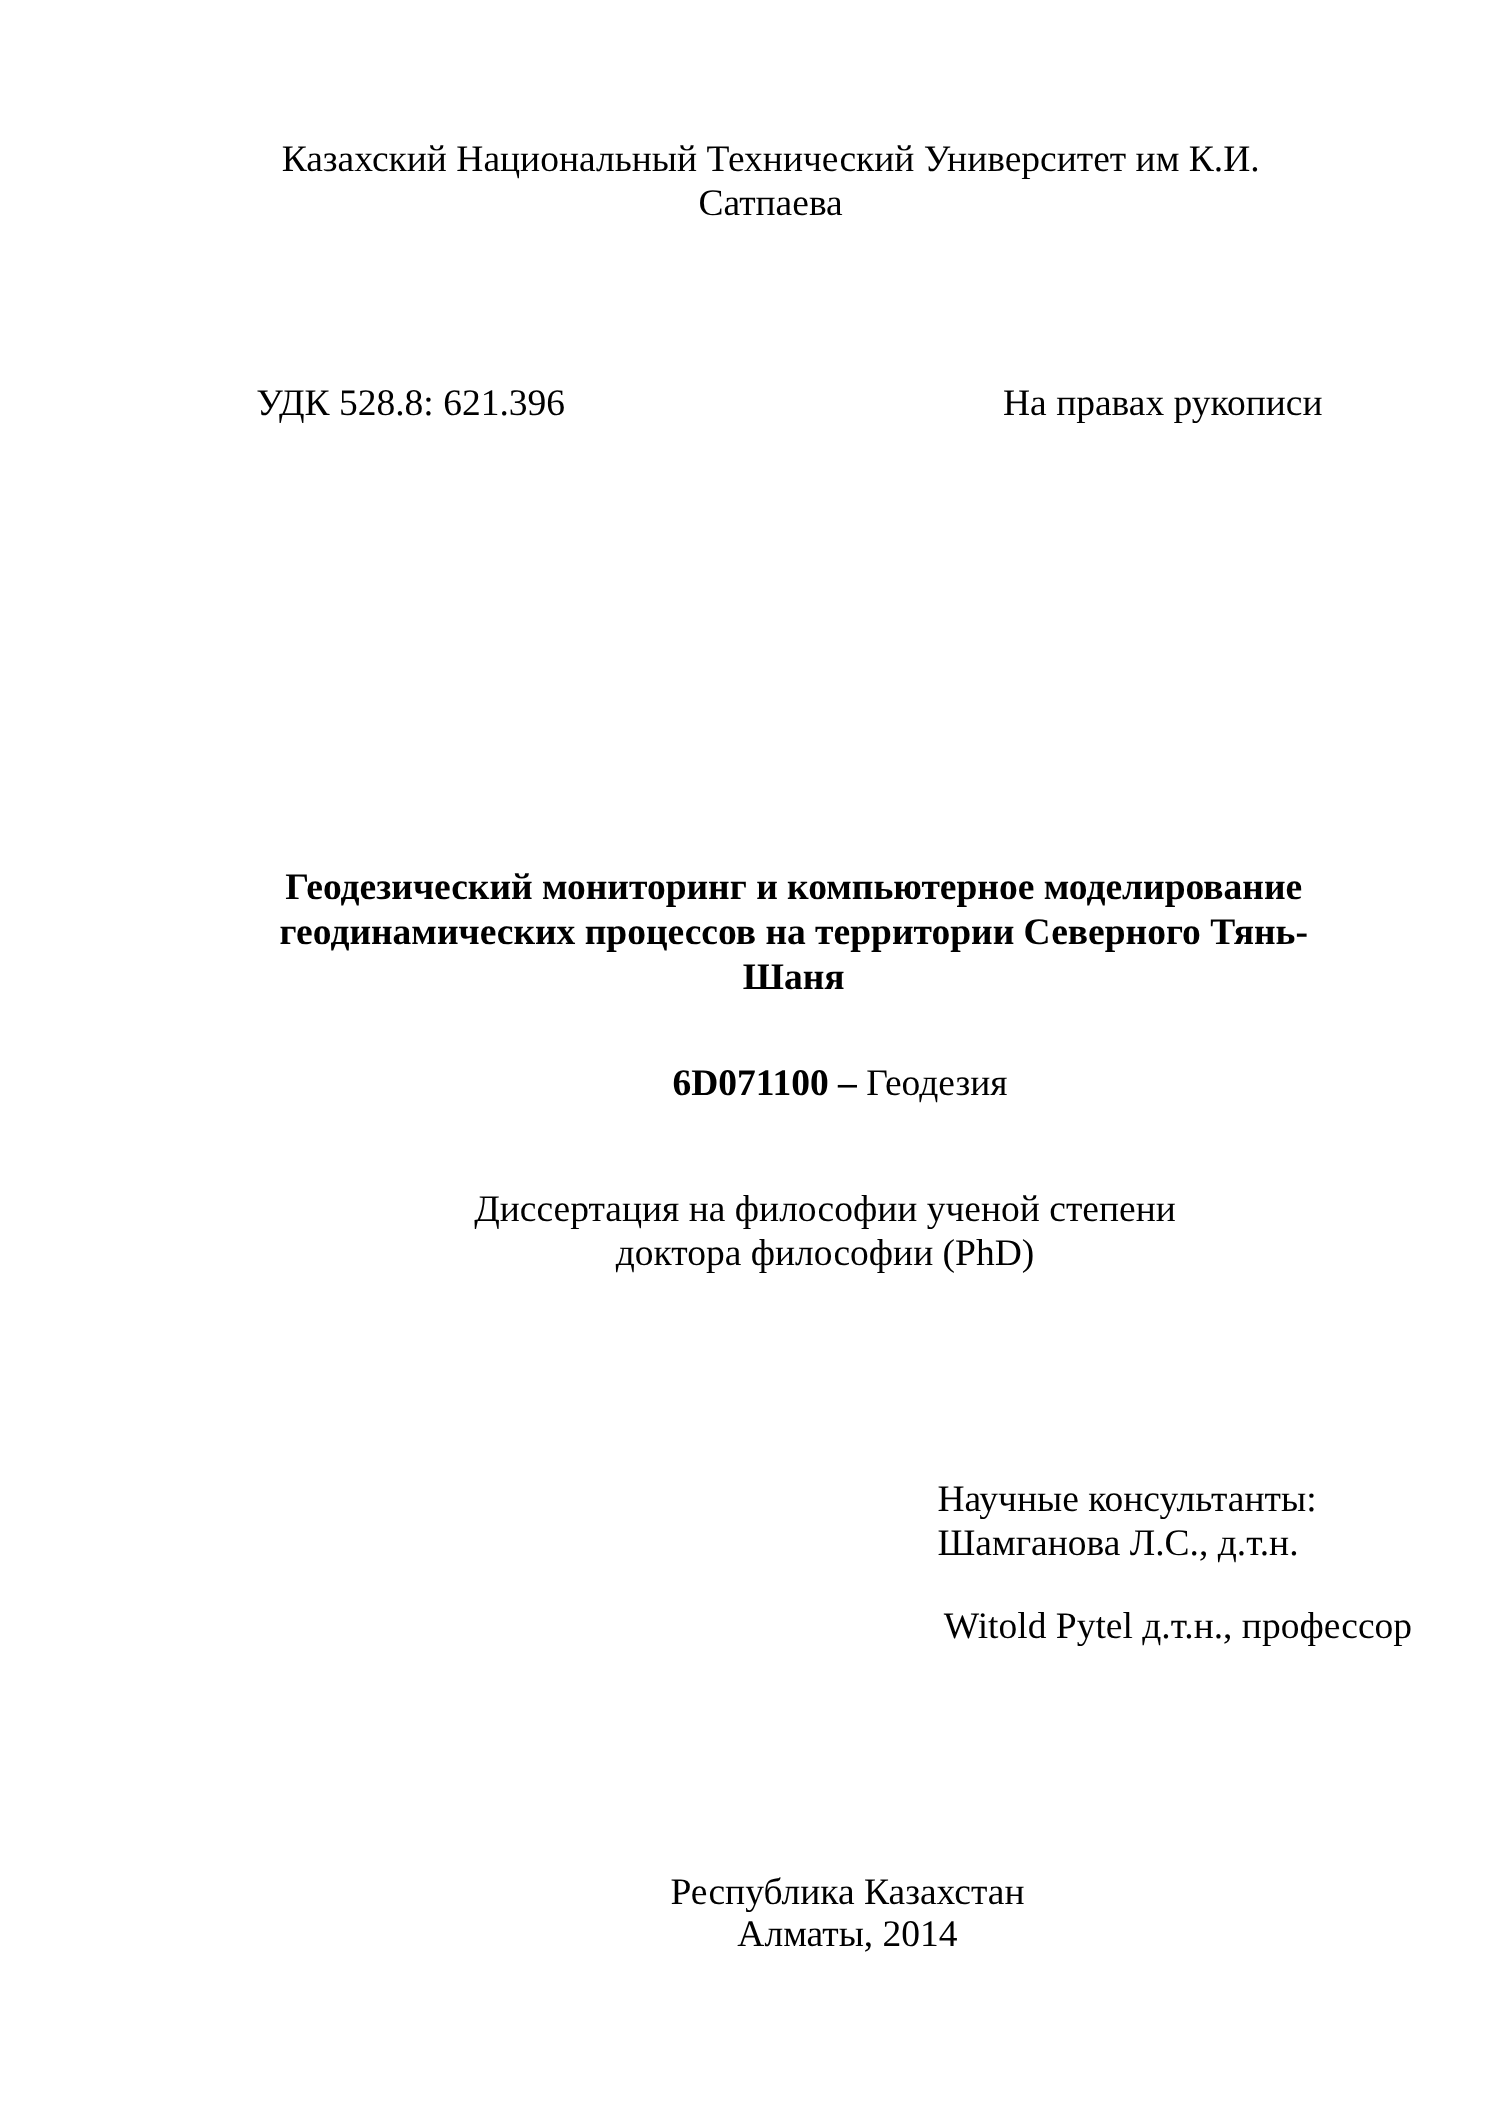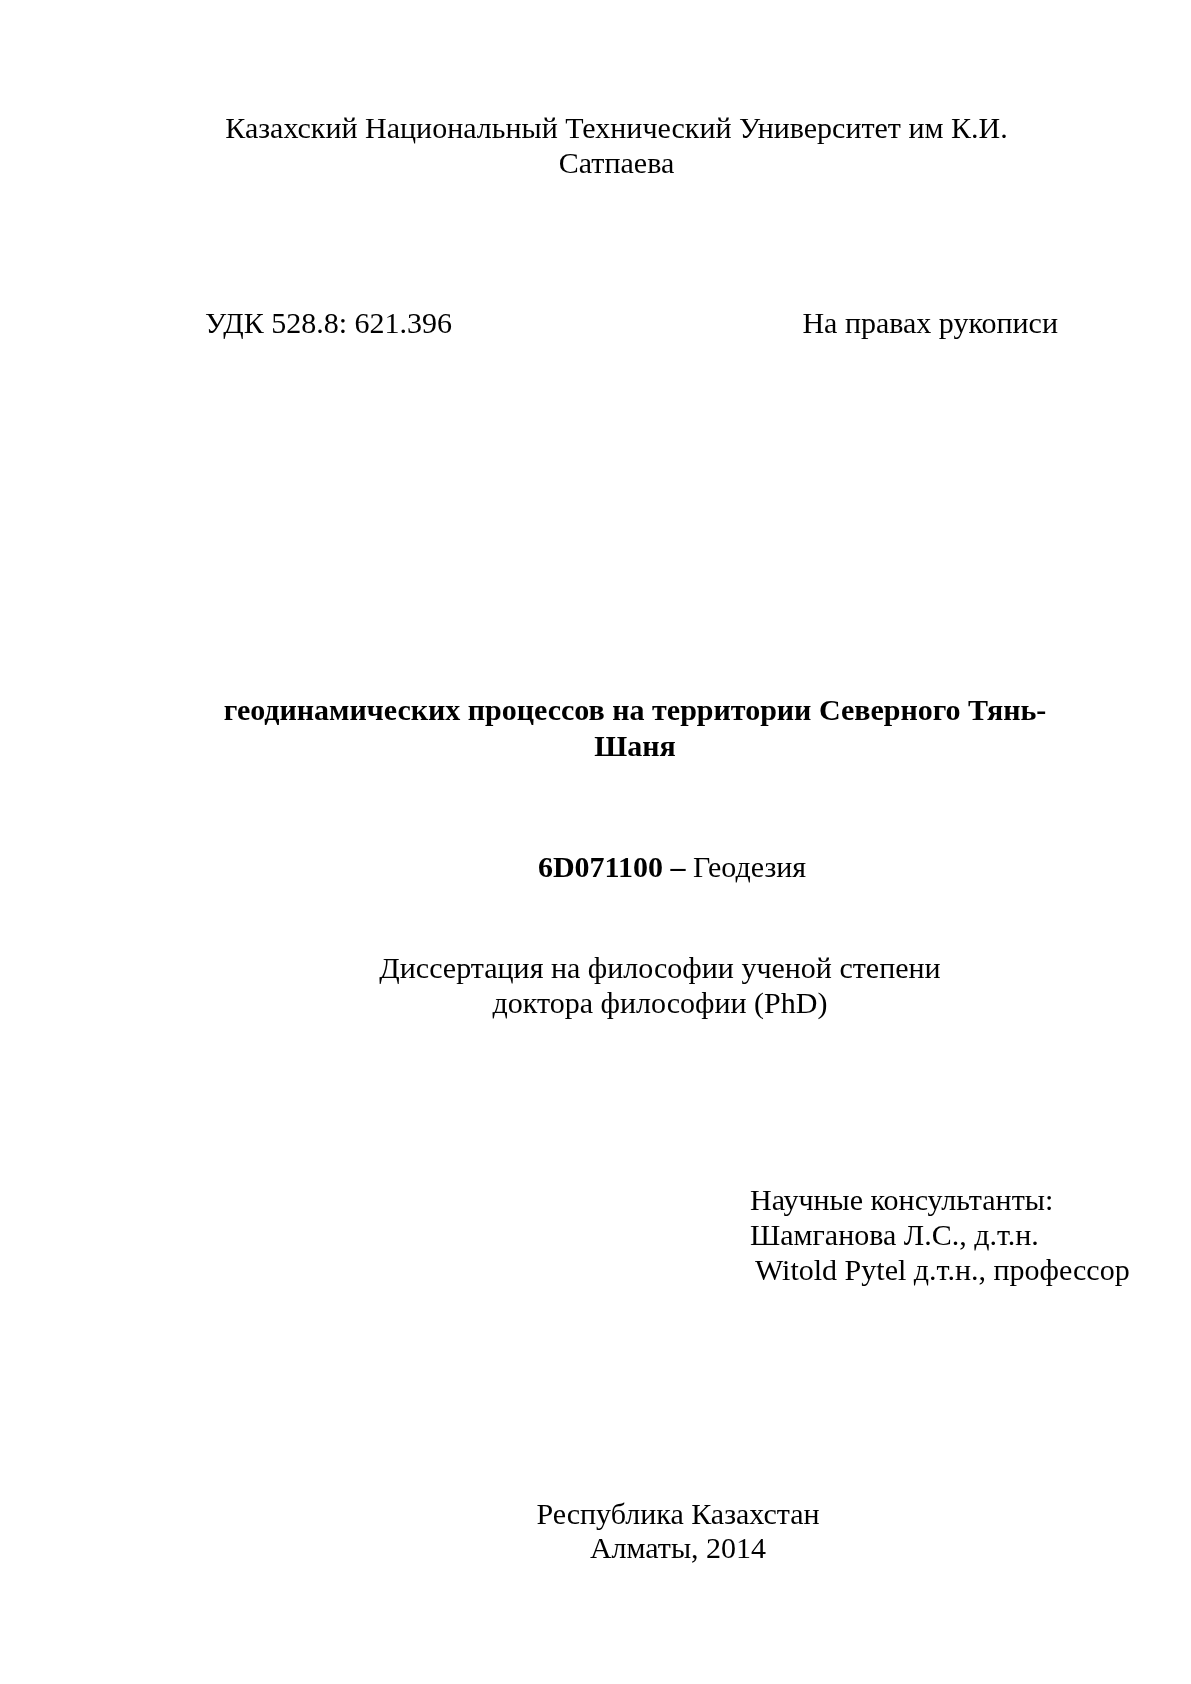--- a/index.html
+++ b/index.html
@@ -36,37 +36,38 @@
 
   <div class="abs center" style="top:110px; left:190px; width:853px;">Казахский Национальный Технический Университет им К.И. Сатпаева</div>
 
   <div class="abs udk-row" style="top:305px; left:190px; width:853px;">
     <span>УДК 528.8: 621.396</span>
     <span>На правах рукописи</span>
   </div>
 
 
   <div class="abs center bold" style="top:692px; left:190px; width:890px; line-height:36px;">
+    <div>Геодезический мониторинг и компьютерное моделирование</div>
     <div>геодинамических процессов на территории Северного Тянь-Шаня</div>
   </div>
 
   <div class="abs center" style="top:849px; left:190px; width:964px;">
     <span class="bold">6D071100 –</span>
     <span>Геодезия</span>
   </div>
 
   <div class="abs center" style="top:950px; left:190px; width:940px;">
     <div>Диссертация на философии ученой степени</div>
     <div>доктора философии (PhD)</div>
   </div>
 
   <div class="abs consultants" style="top:1182px; left:750px;">
     <div>Научные консультанты:</div>
     <div>Шамганова Л.С., д.т.н.</div>
-    <div style="padding-left:5px;">Witold Pytel д.т.н., профессор</div>
+    <div style="padding-left:5px;margin-top:31px;">Witold Pytel д.т.н., профессор</div>
   </div>
 
   <div class="abs center" style="top:1497px; left:190px; width:976px; line-height:34px;">
     <div>Республика Казахстан</div>
     <div>Алматы, 2014</div>
   </div>
 
 </div>
 
 </body></html>

